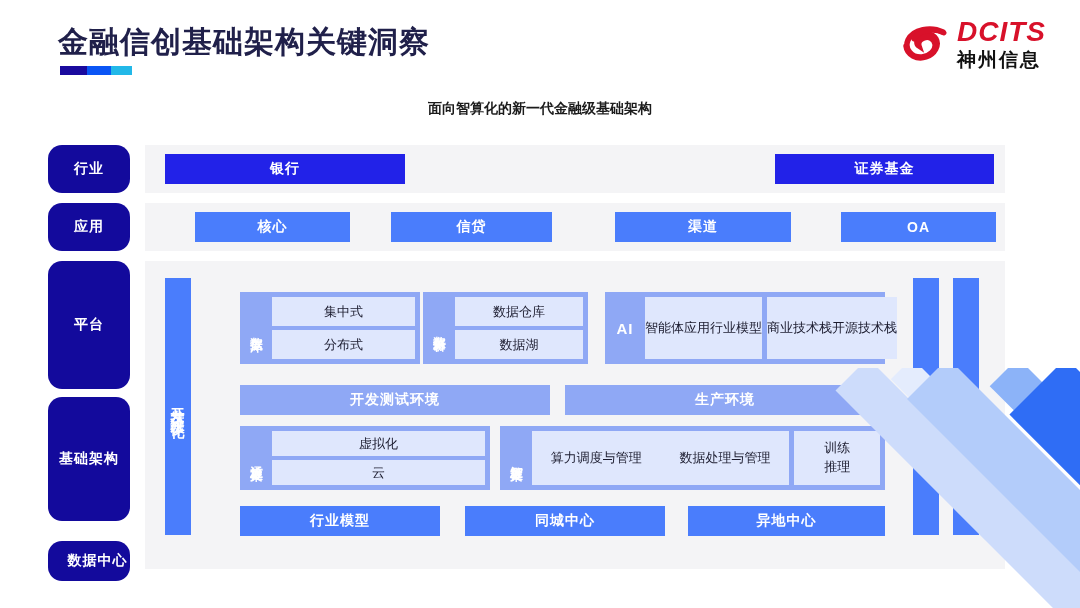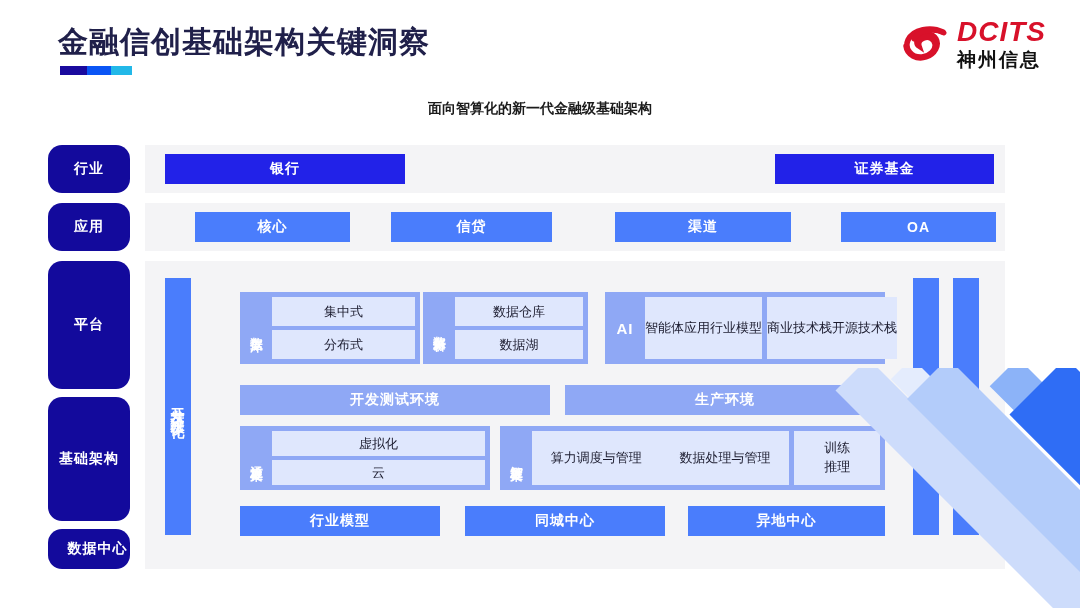--- a/index.html
+++ b/index.html
@@ -127,21 +127,21 @@
 </div>
 
 <div class="subtitle">面向智算化的新一代金融级基础架构</div>
 
 <div class="diagram">
 
   <div class="sidebar-cell" style="top:145px;height:48px;">行业</div>
   <div class="sidebar-cell" style="top:203px;height:48px;">应用</div>
   <div class="sidebar-cell" style="top:261px;height:128px;">平台</div>
   <div class="sidebar-cell" style="top:397px;height:124px;">基础架构</div>
-  <div class="sidebar-cell" style="top:529px;height:40px;padding-left:17px;">数据中心</div>
+  <div class="sidebar-cell" style="top:541px;height:40px;padding-left:17px;">数据中心</div>
 
   <div class="panel" style="top:145px;height:48px;">
     <div class="chip chip-dark" style="left:20px;top:9px;width:240px;height:30px;">银行</div>
     <div class="chip chip-dark" style="left:630px;top:9px;width:219px;height:30px;">证券基金</div>
   </div>
 
   <div class="panel" style="top:203px;height:48px;">
     <div class="chip chip-mid" style="left:20px;top:9px;width:155px;height:30px;margin-left:30px;">核心</div>
     <div class="chip chip-mid" style="left:246px;top:9px;width:161px;height:30px;">信贷</div>
     <div class="chip chip-mid" style="left:470px;top:9px;width:176px;height:30px;">渠道</div>

